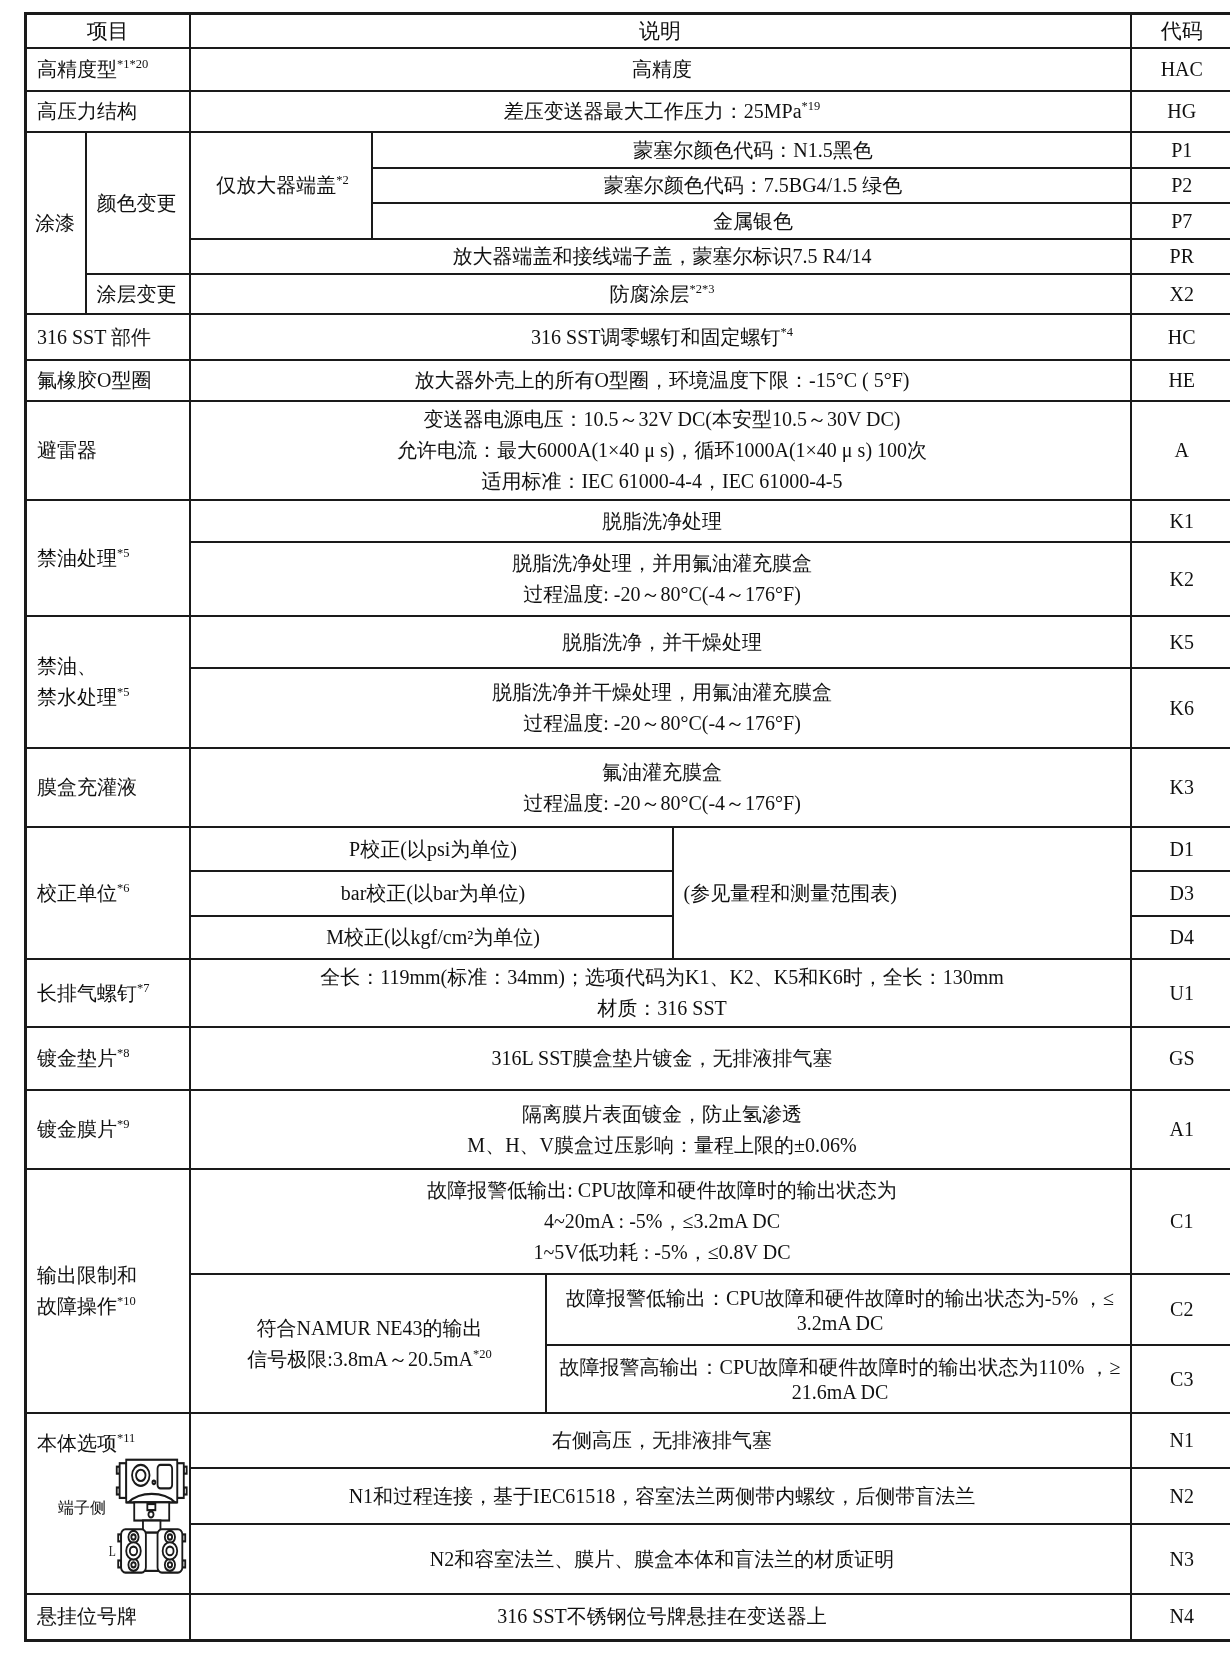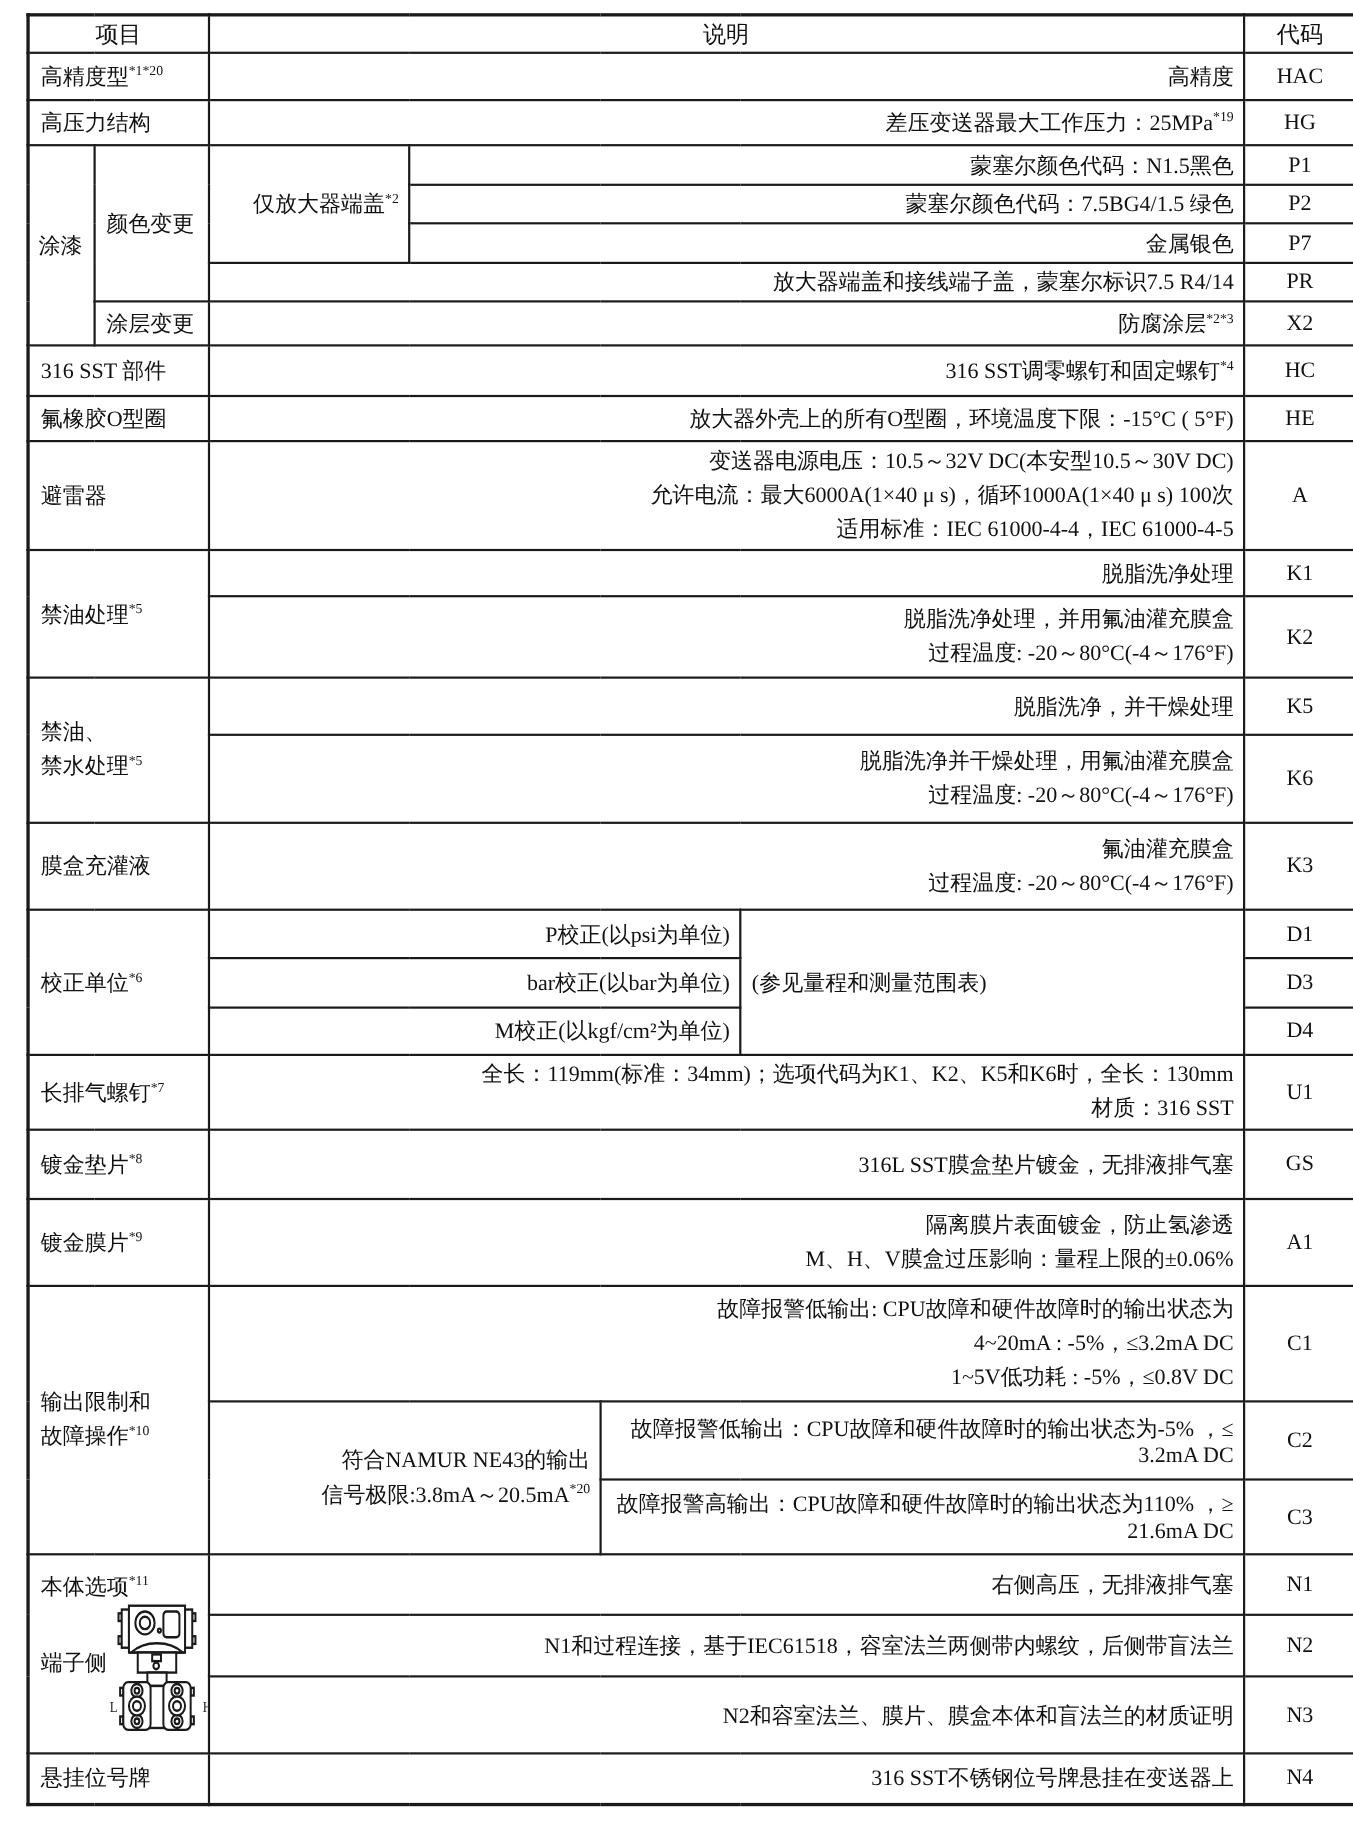--- a/index.html
+++ b/index.html
@@ -16,29 +16,29 @@
     border:2px solid #1a1a1a;
     font-size:20px;
     vertical-align:middle;
     padding:2px 8px;
     overflow:hidden;
     font-weight:normal;
   }
   th{text-align:center;font-size:21px;padding:2px 4px;}
   td.item{padding-left:10px;text-align:left;}
   td.group{text-align:left;padding-left:8px;}
-  td.desc{padding-left:12px;text-align:right;}
+  td.desc{padding-left:12px;text-align:center;}
   td.code{text-align:center;padding:2px 14px;}
   td.note{padding-left:10px;text-align:left;}
   .ln{line-height:1.55;}
   sup{font-size:12.5px;line-height:0;vertical-align:super;}
   .body-cell{vertical-align:top;padding-top:16px;}
   .body-label{line-height:1.3;}
   .diagram-row{display:flex;align-items:flex-start;margin-top:2px;}
-  .terminal-label{font-size:20px;margin-top:40px;white-space:nowrap;}
+  .terminal-label{font-size:16px;margin-top:40px;white-space:nowrap;margin-left:21px;}
   svg.tx{flex:0 0 auto;margin-left:2px;}
 </style>
 </head>
 <body>
 
 <table class="spec">
   <colgroup>
     <col style="width:60px">
       <col style="width:104px">
       <col style="width:182px">

